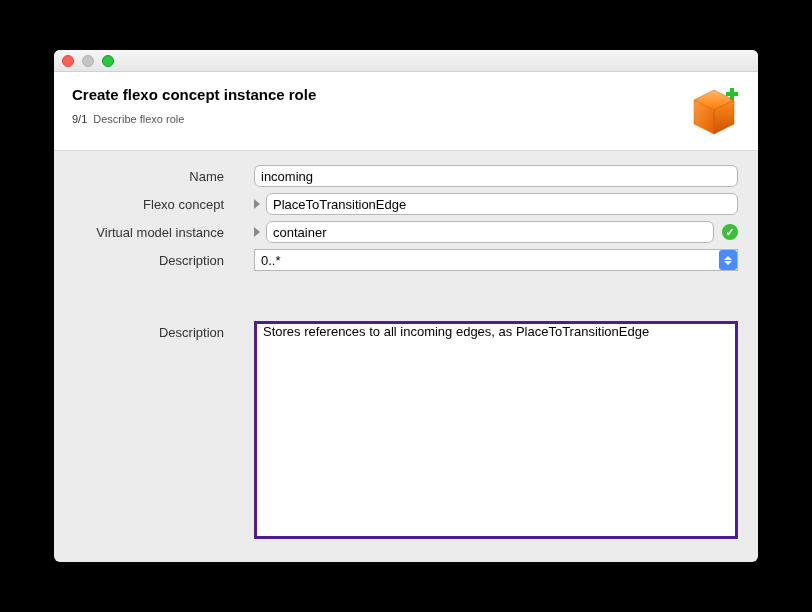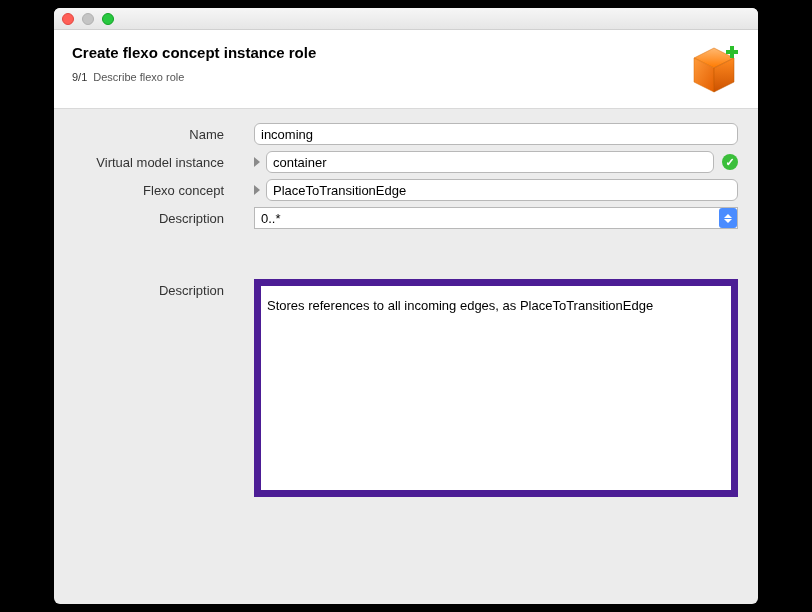--- a/index.html
+++ b/index.html
@@ -9,21 +9,21 @@
       height: 612px;
       font-family: "Lucida Grande", "Helvetica Neue", Arial, sans-serif;
       font-size: 13px;
       color: #000;
       display: flex;
       align-items: center;
       justify-content: center;
     }
     .window {
       width: 704px;
-      height: 596px;
+      height: 512px;
       background: #ececec;
       border-radius: 6px;
       box-shadow: 0 20px 60px rgba(0,0,0,0.6);
       display: flex;
       flex-direction: column;
       overflow: hidden;
     }
     .titlebar {
       height: 22px;
       background: linear-gradient(#f6f6f6, #e6e6e6);
@@ -124,23 +124,23 @@
       content: "";
       width: 0; height: 0;
       border-left: 4px solid transparent;
       border-right: 4px solid transparent;
     }
     .select-arrows::before { border-bottom: 4px solid #fff; }
     .select-arrows::after { border-top: 4px solid #fff; }
     .textarea {
       flex: 1;
       height: 218px;
-      border: 7px solid #4c1d95;
-      background: #fff;
-      padding: 12px 6px;
+      border: 3px solid #4c1d95;
+      background: #fff;
+      padding: 0 6px;
       font-size: 13px;
       font-family: inherit;
       resize: none;
     }
     .buttons {
       padding: 10px 20px 16px 20px;
       display: flex;
       justify-content: flex-end;
       gap: 12px;
     }
@@ -208,32 +208,32 @@
   </div>
 
   <div class="form">
     <div class="row">
       <div class="label">Name</div>
       <div class="field">
         <input class="text-input" type="text" value="incoming" style="">
       </div>
     </div>
     <div class="row">
+      <div class="label">Flexo concept</div>
+      <div class="field">
+        <div class="disclosure"></div>
+        <input class="text-input" type="text" value="PlaceToTransitionEdge" style="">
+      </div>
+    </div>
+    <div class="row">
       <div class="label">Virtual model instance</div>
       <div class="field">
         <div class="disclosure"></div>
         <input class="text-input" type="text" value="container" style="">
         <div class="check-badge">✓</div>
-      </div>
-    </div>
-    <div class="row">
-      <div class="label">Flexo concept</div>
-      <div class="field">
-        <div class="disclosure"></div>
-        <input class="text-input" type="text" value="PlaceToTransitionEdge" style="">
       </div>
     </div>
     <div class="row">
       <div class="label">Description</div>
       <div class="field">
         <div class="select">
           <span>0..*</span>
           <div class="select-arrows"></div>
         </div>
       </div>

